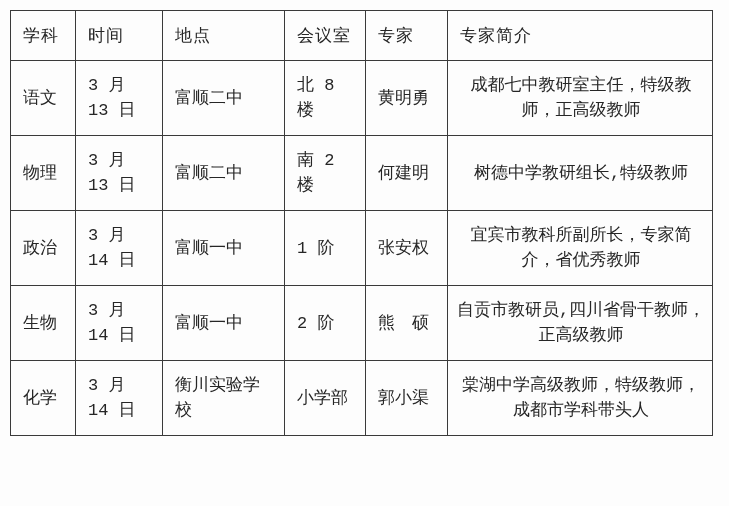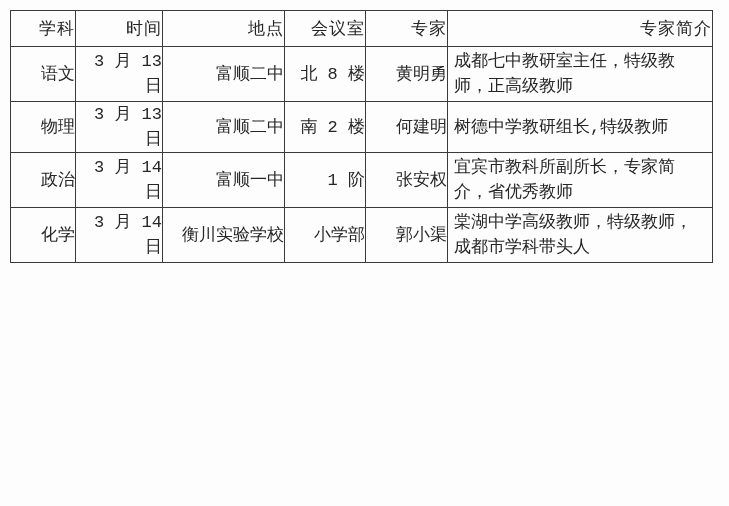--- a/index.html
+++ b/index.html
@@ -23,31 +23,31 @@
   table.schedule {
     border-collapse: collapse;
     table-layout: fixed;
     width: 702px;
   }
   table.schedule th,
   table.schedule td {
     border: 1.6px solid #3a3a3a;
     font-weight: normal;
     font-size: 17px;
-    text-align: right;
+    text-align: left;
     vertical-align: middle;
-    padding: 0;
+    padding: 12px;
     overflow: hidden;
     line-height: 25px;
   }
   table.schedule th {
     letter-spacing: 1px;
   }
   table.schedule td.bio-cell {
-    text-align: left;
+    text-align: center;
     padding: 2px 4px 2px 6px;
   }
   thead tr { height: 36px; }
   tbody tr { height: 54px; font-family: Liberation Mono, monospace; }
   tbody tr:nth-child(2) { height: 37px; }
   tbody tr:nth-child(5) { height: 53px; }
   tbody tr:nth-child(7) { height: 52px; }
   tbody tr:nth-child(8) { height: 51px; }
   tbody tr:nth-child(9) { height: 40px; }
 </style>
@@ -93,20 +93,28 @@
   </tr>
         <tr>
     <td>政治</td>
     <td>3 月 14 日</td>
     <td>富顺一中</td>
     <td>1 阶</td>
     <td>张安权</td>
     <td class="bio-cell">宜宾市教科所副所长，专家简介，省优秀教师</td>
   </tr>
         <tr>
+    <td>生物</td>
+    <td>3 月 14 日</td>
+    <td>富顺一中</td>
+    <td>2 阶</td>
+    <td>熊　硕</td>
+    <td class="bio-cell">自贡市教研员,四川省骨干教师，正高级教师</td>
+  </tr>
+        <tr>
     <td>化学</td>
     <td>3 月 14 日</td>
     <td>衡川实验学校</td>
     <td>小学部</td>
     <td>郭小渠</td>
     <td class="bio-cell">棠湖中学高级教师，特级教师，成都市学科带头人</td>
   </tr>
       </tbody>
   </table>
 </div>

